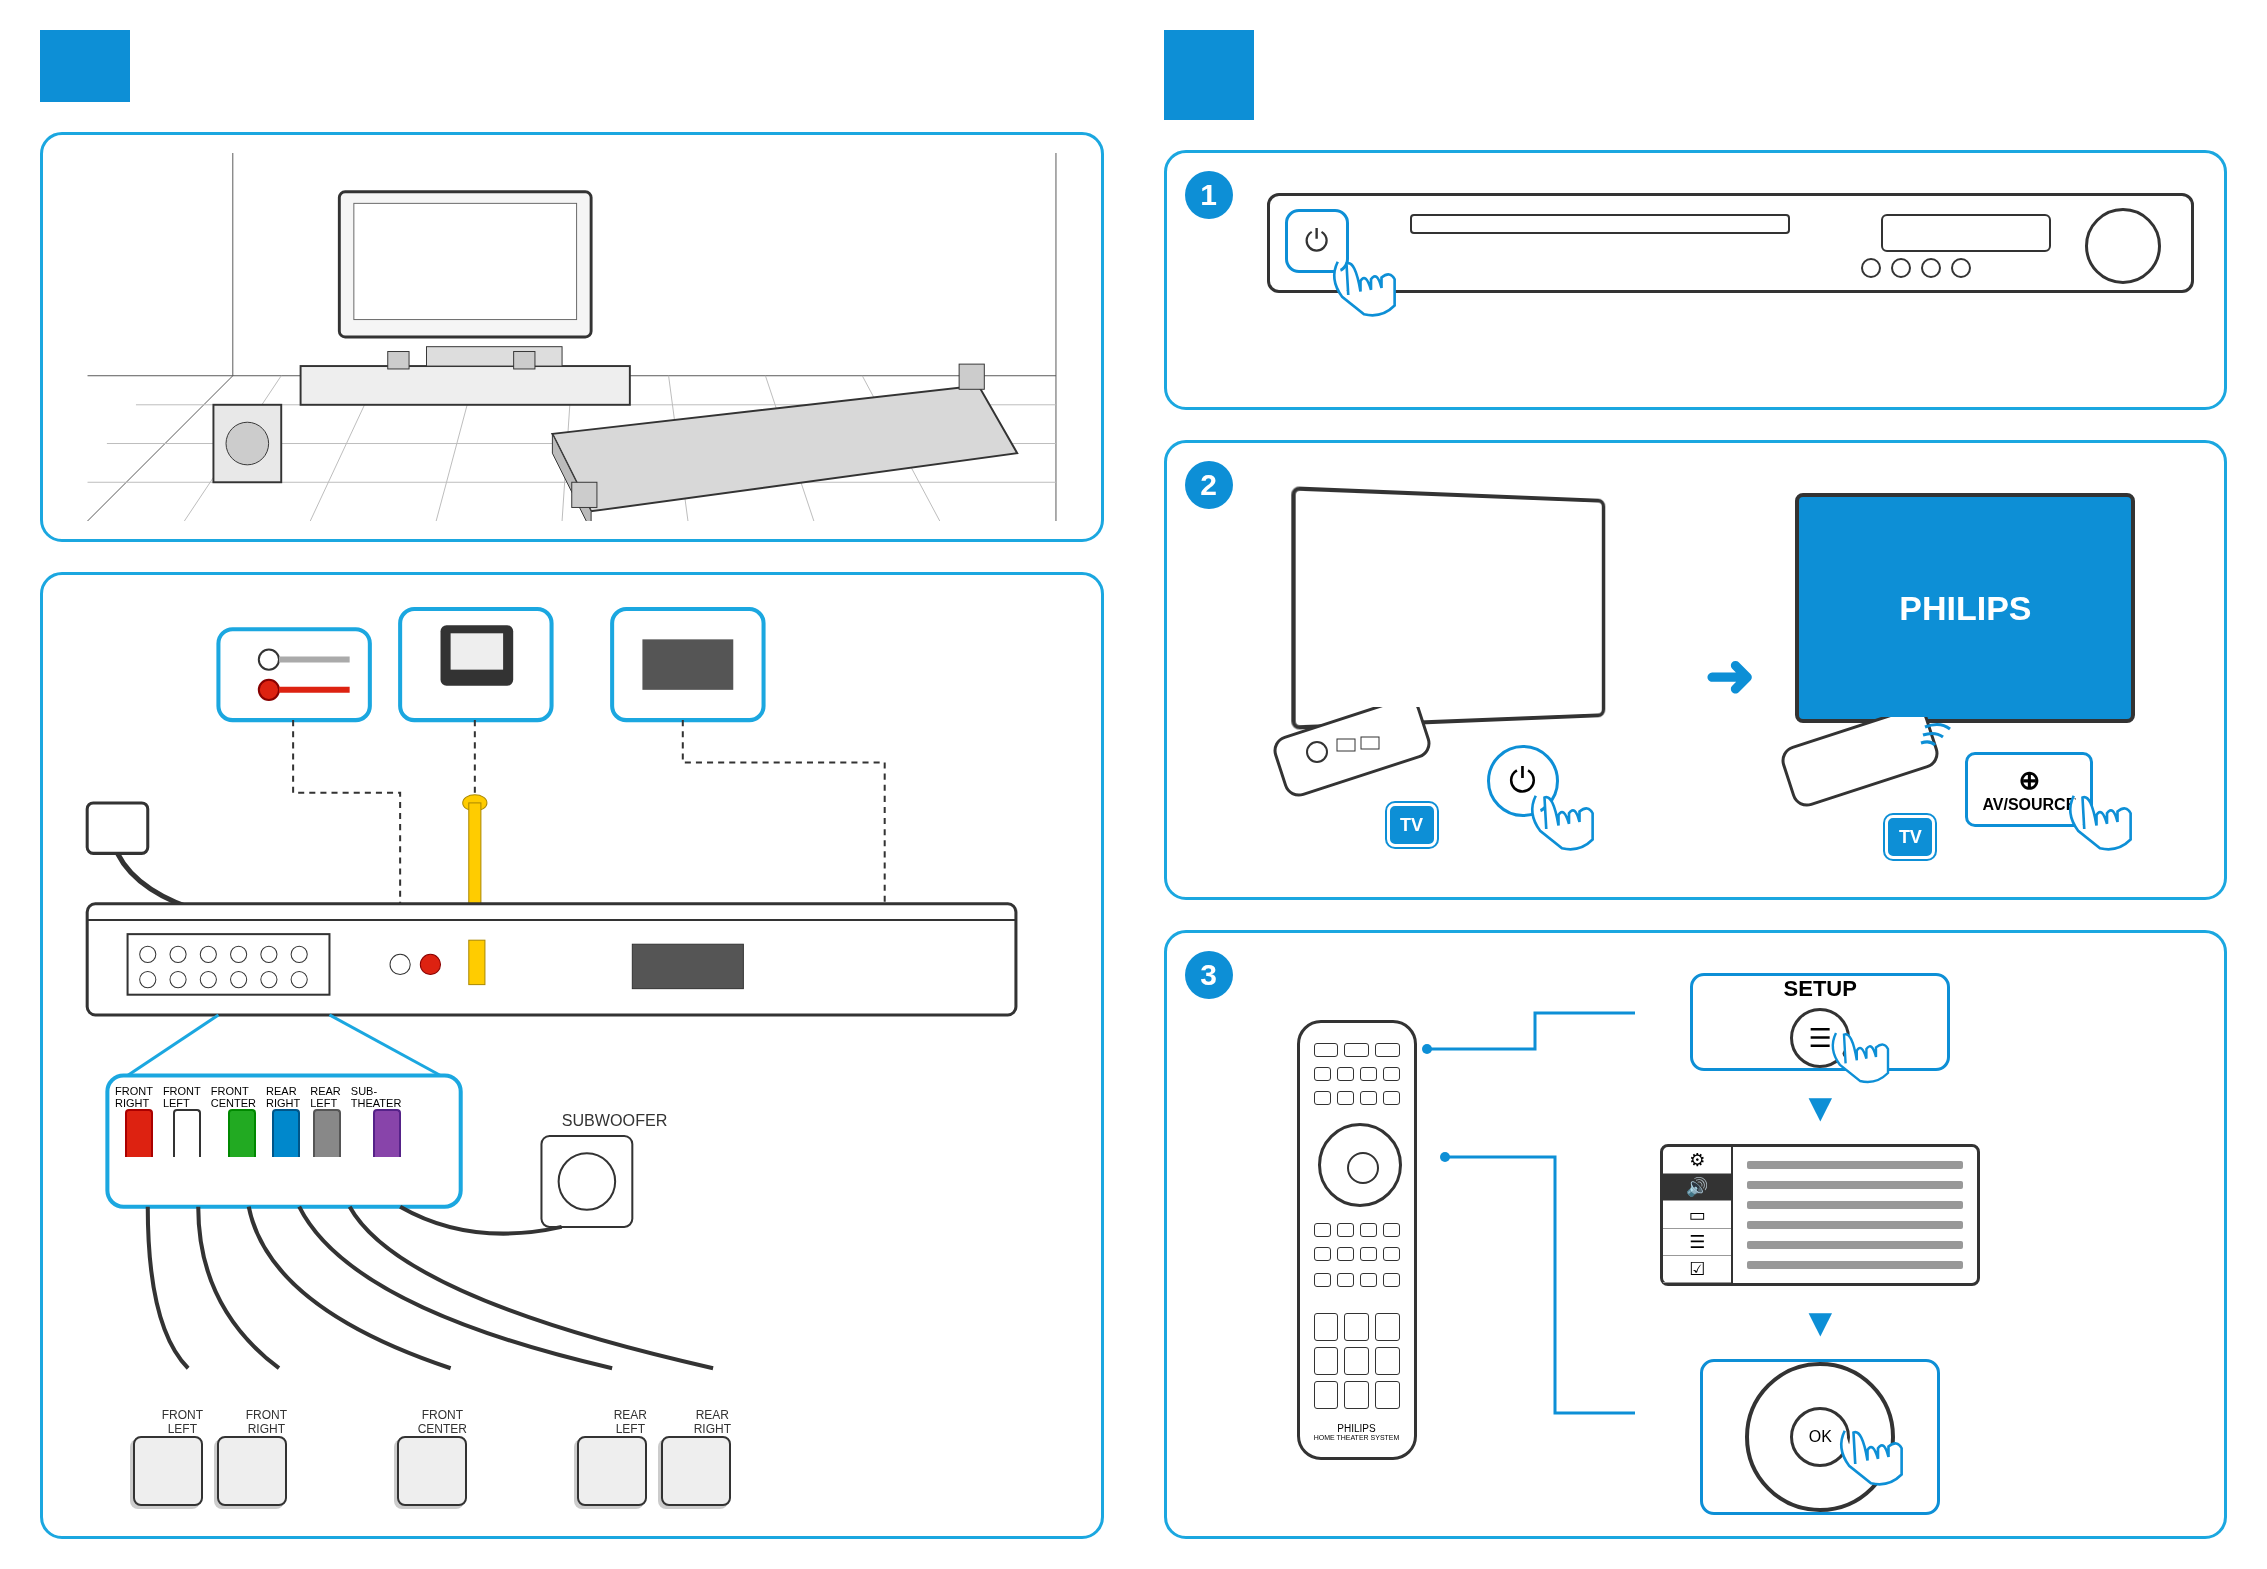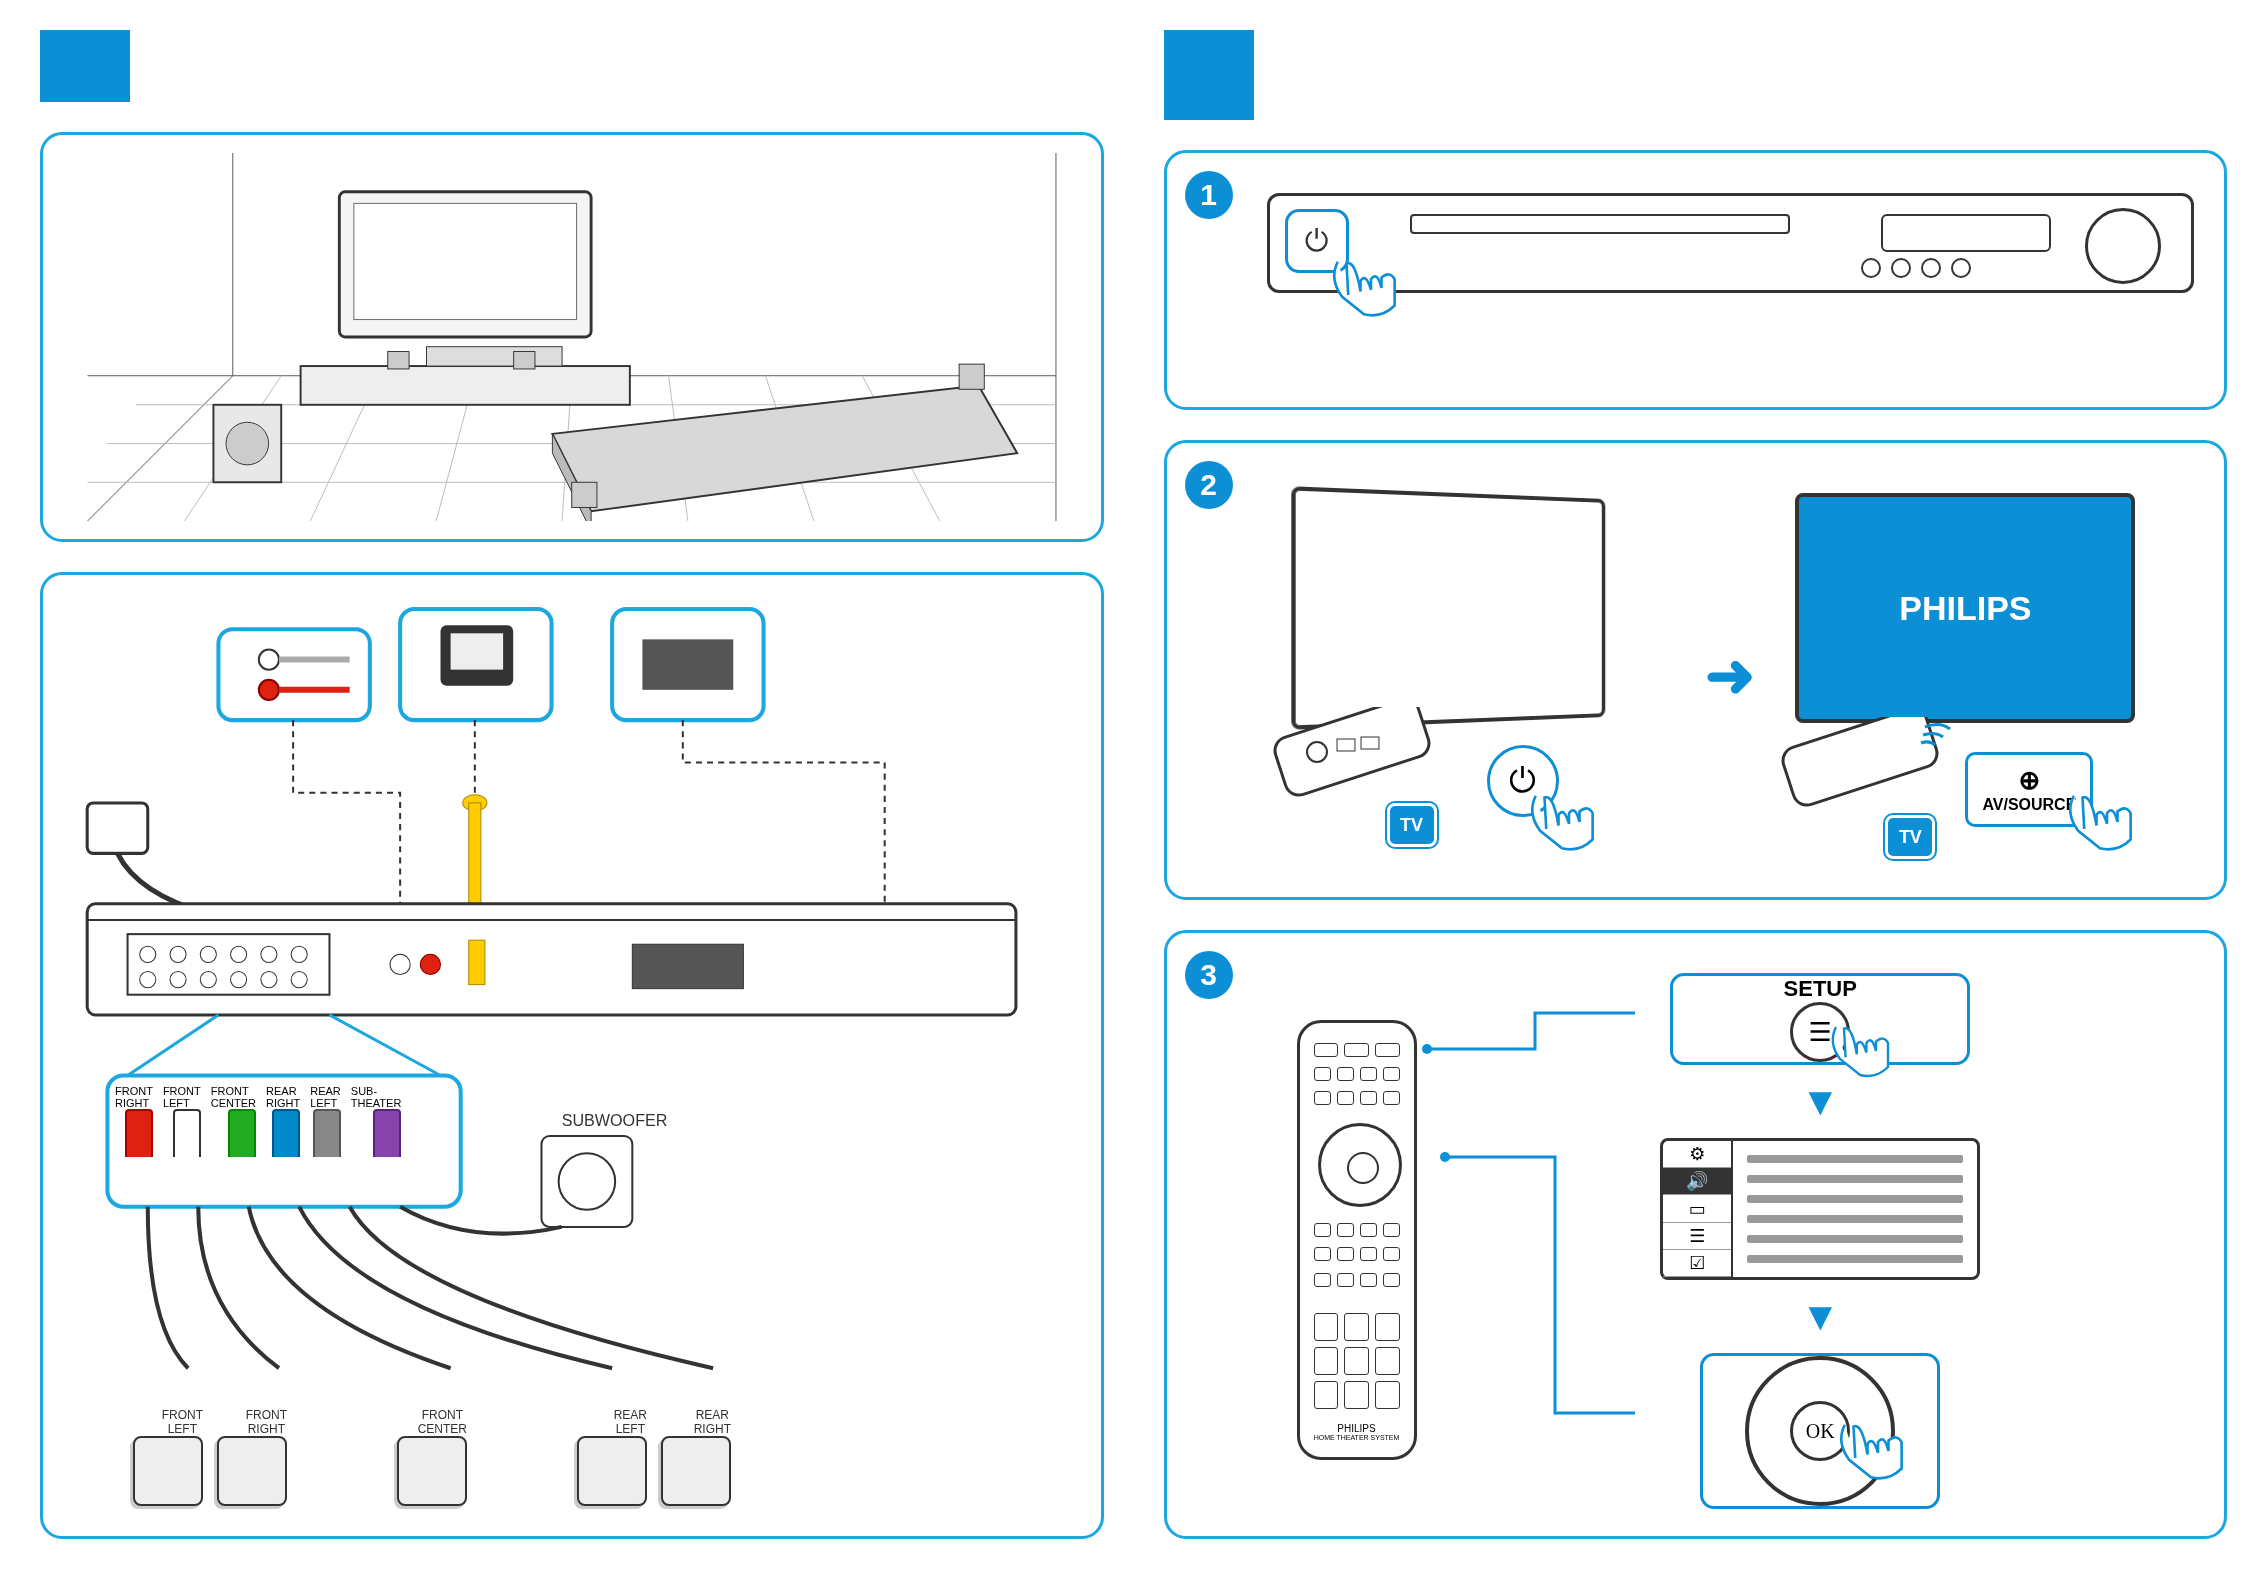--- a/index.html
+++ b/index.html
@@ -93,21 +93,21 @@
     width:320px; height:200px; border:3px solid #333; border-radius:8px;
     display:flex;
   }
   .menu-left{ width:70px; border-right:2px solid #333; display:flex; flex-direction:column;}
   .menu-left div{ flex:1; border-bottom:1.5px solid #999; display:flex;align-items:center;justify-content:center;font-size:18px;}
   .menu-left div.active{ background:#333; color:#fff;}
   .menu-right{ flex:1; padding:14px; display:flex; flex-direction:column; gap:12px;}
   .menu-right span{ height:8px; background:#999; border-radius:2px;}
   .arrow-down { font-size:40px; color:#0d8fd6; text-align:center; }
   .ok-wheel { width:150px;height:150px;border:4px solid #333;border-radius:50%;display:flex;align-items:center;justify-content:center;}
-  .ok-wheel .inner{ width:60px;height:60px;border:3px solid #333;border-radius:50%;display:flex;align-items:center;justify-content:center;font-size:20px;font-family:Liberation Serif, serif;}
+  .ok-wheel .inner{ width:60px;height:60px;border:3px solid #333;border-radius:50%;display:flex;align-items:center;justify-content:center;font-size:16px;}
   .arrow-right-big{ font-size:60px; color:#0d8fd6; font-weight:bold;}
   .tv-badge{ width:50px;height:44px;background:#0d8fd6;border-radius:8px;color:#fff;font-size:18px;font-weight:bold;display:flex;align-items:center;justify-content:center; border:3px solid #fff; box-shadow:0 0 0 2px #0d8fd6;}
   .avsource-badge{ border:3px solid #0d8fd6; border-radius:10px; padding:10px 14px; background:#fff; font-size:16px; font-weight:bold; text-align:center;}
   .hand-svg { width:90px; height:70px; }
   .setup-label { font-size:22px; font-weight:bold; }
 </style>
 </head>
 <body>
 
 <div class="column">
@@ -404,21 +404,21 @@
               <span style="height:28px;"></span>
             </div>
           <div style="position:absolute;bottom:16px;width:100%;text-align:center;font-size:10px;">
             <div>PHILIPS</div>
             <div style="font-size:7px;">HOME THEATER SYSTEM</div>
           </div>
         </div>
       </div>
 
       <div style="flex:1; display:flex; flex-direction:column; align-items:center; gap:14px;">
-        <div class="callout-box" style="width:300px; height:120px; flex-direction:column; ">
+        <div class="callout-box" style="width:260px; height:120px; flex-direction:column; gap:6px;">
           <div class="setup-label">SETUP</div>
           <div style="position:relative;">
             <div style="width:60px;height:60px;border:3px solid #333;border-radius:50%;display:flex;align-items:center;justify-content:center;font-size:26px;">☰</div>
             <svg class="hand-svg" viewBox="0 0 100 80" style="position:absolute;left:30px;top:14px;width:80px;">
               <path d="M 20 10 Q 10 30 25 50 L 50 70 Q 70 75 85 60 L 85 30 Q 80 20 70 28 L 70 40 Q 65 20 58 30 L 58 42 Q 52 22 46 32 L 46 44 Q 40 8 30 12 L 32 48" fill="#fff" stroke="#0d8fd6" stroke-width="3"></path>
             </svg>
           </div>
         </div>
         <div class="arrow-down">▼</div>
         <div class="menu-screen">

